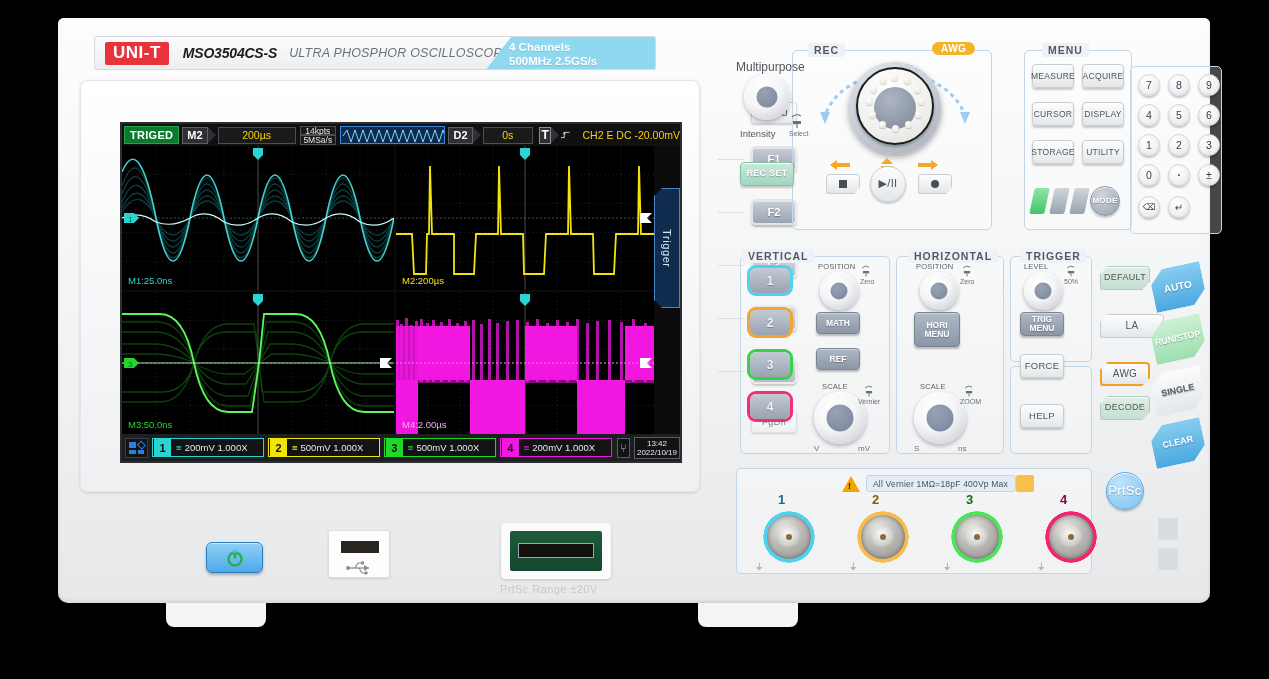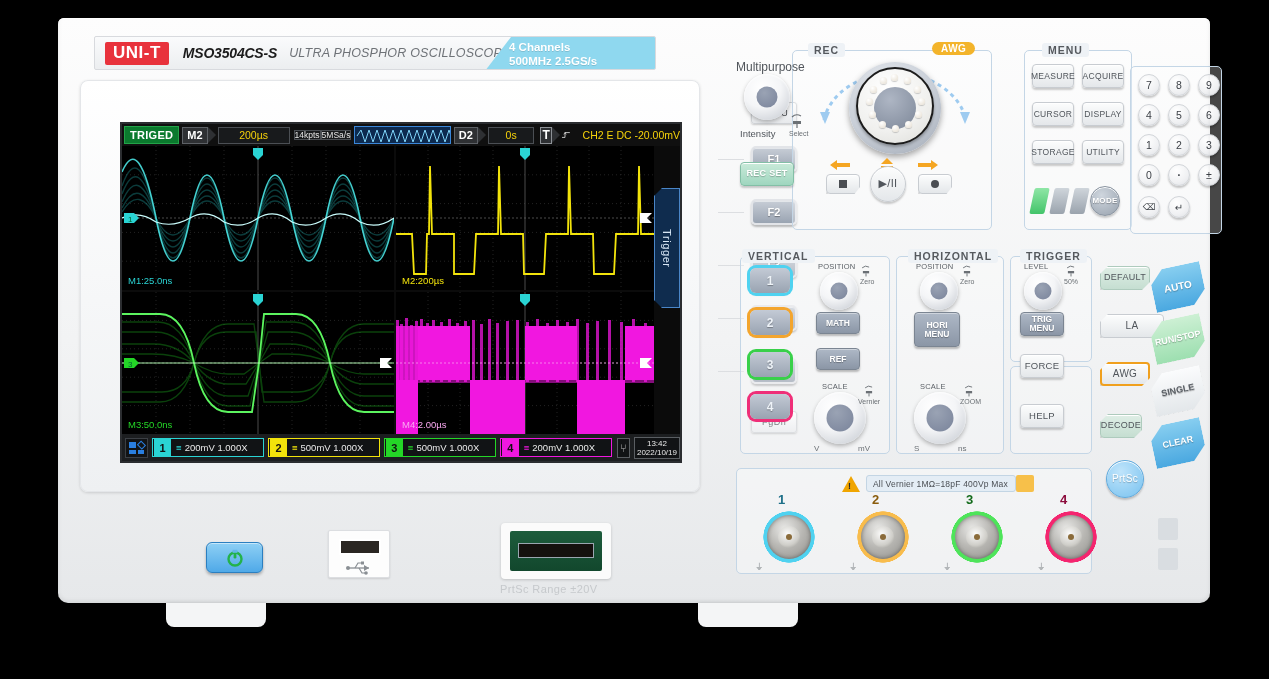--- a/index.html
+++ b/index.html
@@ -54,21 +54,21 @@
   .statusbar{ position:absolute; left:0; top:0; width:558px; height:22px; background:#101010;
     display:flex; align-items:center; font-size:10.5px; color:#ddd;}
   .sb-trig{ background:#0b7a2e; color:#fff; font-weight:bold; font-size:11px; padding:2px 5px; margin-left:2px;
     border:1px solid #22a348; letter-spacing:.3px;}
   .chip{ position:relative; height:17px; display:flex; align-items:center; background:#2e3033;
     color:#fff; font-weight:bold; font-size:11px; padding:0 4px; margin-left:3px; border:1px solid #5d6166;}
   .chip:after{ content:""; position:absolute; right:-9px; top:-1px; border-left:8px solid #2e3033;
     border-top:8.5px solid transparent; border-bottom:8.5px solid transparent;}
   .valbox{ height:17px; background:#181a1c; border:1px solid #4b4f54; color:#f5d20a;
     font-size:10.5px; display:flex; align-items:center; justify-content:center; margin-left:10px;}
-  .ptsbox{ margin-left:4px; display:flex; flex-direction:row; width:56px;}
+  .ptsbox{ margin-left:4px; display:flex; flex-direction:column; width:56px;}
   .ptsbox div{ background:#181a1c; border:1px solid #4b4f54; color:#e6e6e6; font-size:8.5px;
     text-align:center; line-height:8.5px; height:9.5px;}
   .preview{ position:relative; margin-left:4px; width:160px; height:18px; background:#0d2a4f;
     border:1px solid #3a86d8; overflow:hidden;}
   .preview svg{ position:absolute; left:0; top:0;}
   .tbadge{ height:17px; width:18px; background:#2e3033; border:1px solid #8d9196; color:#fff;
     font-weight:bold; font-size:12px; display:flex; align-items:center; justify-content:center;
     margin-left:6px; position:relative;}
   .tbadge:after{ content:""; position:absolute; right:-9px; top:-1px; border-left:8px solid #2e3033;
     border-top:8.5px solid transparent; border-bottom:8.5px solid transparent;}
@@ -648,24 +648,24 @@
     <div class="pbtn" style="left:288px;top:364px;width:44px;height:24px;font-size:9.5px">HELP</div>
 
     <div class="pbtn" style="left:368px;top:226px;width:50px;height:24px;font-size:9px;
          background:linear-gradient(180deg,#dfeee6,#c5ded1);border-color:#aecbbd;
          clip-path:polygon(8px 0,100% 0,100% calc(100% - 8px),calc(100% - 8px) 100%,0 100%,0 8px)">DEFAULT</div>
     <div class="pbtn" style="left:368px;top:274px;width:64px;height:24px;font-size:10px;
          clip-path:polygon(8px 0,100% 0,100% calc(100% - 8px),calc(100% - 8px) 100%,0 100%,0 8px)">LA</div>
     <div class="pbtn" style="left:368px;top:322px;width:50px;height:24px;font-size:10px;
          border:2px solid #f0a01e;
          clip-path:polygon(8px 0,100% 0,100% calc(100% - 8px),calc(100% - 8px) 100%,0 100%,0 8px)">AWG</div>
-    <div class="pbtn" style="left:368px;top:374px;width:42px;height:24px;font-size:9px;
+    <div class="pbtn" style="left:368px;top:356px;width:50px;height:24px;font-size:9px;
          background:linear-gradient(180deg,#dfeee6,#c5ded1);border-color:#aecbbd;
          clip-path:polygon(8px 0,100% 0,100% calc(100% - 8px),calc(100% - 8px) 100%,0 100%,0 8px)">DECODE</div>
-    <div class="pbtn" style="left:374px;top:420px;width:38px;height:38px;border-radius:50%;font-size:10px;
+    <div class="pbtn" style="left:374px;top:432px;width:38px;height:38px;border-radius:50%;font-size:13px;
          background:radial-gradient(circle at 38% 30%,#bfe4fb,#79c2ef);border-color:#5fa9dc;color:#fff;
          text-shadow:0 1px 1px rgba(0,0,0,.25)">PrtSc</div>
 
     <div class="hexbtn" style="left:420px;top:226px;background:linear-gradient(180deg,#87cef0,#4aa8e0);
          transform:rotate(-12deg)">AUTO</div>
     <div class="hexbtn" style="left:420px;top:278px;background:linear-gradient(180deg,#cdf0d4,#9ddfb0);color:#fff;
          transform:rotate(-12deg);font-size:9px">RUN/STOP</div>
     <div class="hexbtn" style="left:420px;top:330px;background:linear-gradient(180deg,#fbfcfd,#e3e7ea);color:#5a5f65;
          transform:rotate(-12deg);font-size:9px">SINGLE</div>
     <div class="hexbtn" style="left:420px;top:382px;background:linear-gradient(180deg,#87cef0,#4aa8e0);

